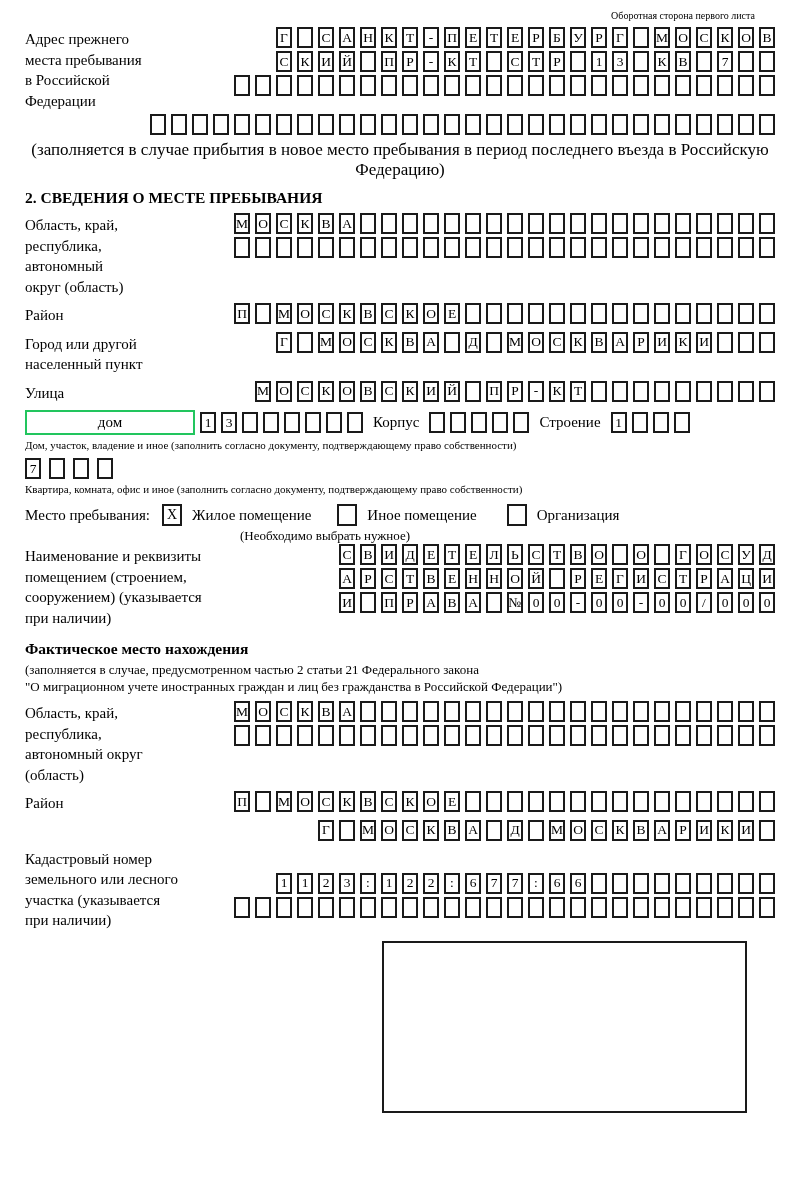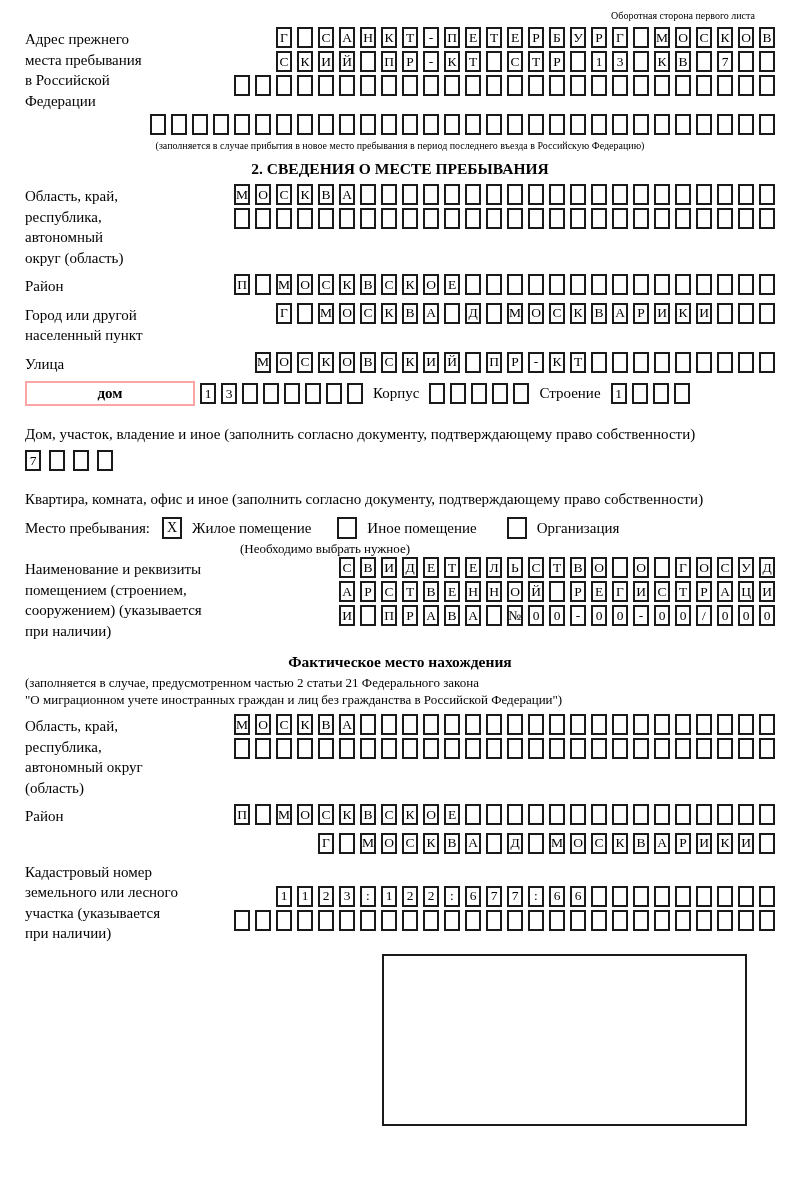--- a/index.html
+++ b/index.html
@@ -20,31 +20,30 @@
   .rows { flex:1; display:flex; flex-direction:column; gap:3px; }
   .cells { display:flex; gap:5px; justify-content:flex-end; }
   .cells.left { justify-content:flex-start; }
   .cell {
     flex:none; width:16px; height:21px;
     border:2px solid #1a1a1a;
     display:flex; align-items:center; justify-content:center;
     font-size:13.5px; line-height:1;
   }
   .fullrow { margin-top:3px; }
-  .footnote { font-size:10px; text-align:center; margin-top:5px; }
-  .footnote-left { font-size:15px; margin-top:20px; }
-  .sec-title { font-weight:bold; font-size:15.5px; text-align:center; margin:9px 0 4px 0; }
+  .footnote { font-size:17px; text-align:center; margin-top:5px; }
+  .footnote-left { font-size:11px; margin-top:4px; }
+  .sec-title { font-weight:bold; font-size:15.5px; margin:9px 0 4px 0; }
   .center-note { font-size:13px; text-align:left; margin-top:3px; }
 
   .domrow { display:flex; align-items:center; gap:5px; margin-top:7px; }
   .widebox {
-    border:2px solid #fca5a5; height:25px;
+    border:2px solid #22c55e; height:25px;
     display:flex; align-items:center; justify-content:center;
     flex:none;
-    font-weight:bold;
   }
   .inl-lbl { padding:0 5px; white-space:nowrap; }
 
   .mesto { display:flex; align-items:center; gap:12px; margin-top:9px; }
   .cb {
     flex:none; width:20px; height:22px; border:2px solid #1a1a1a;
     display:flex; align-items:center; justify-content:center; font-size:14px;
   }
   .opt { display:flex; align-items:center; gap:10px; }
   .choose-note { font-size:13px; margin-left:215px; margin-top:2px; }

